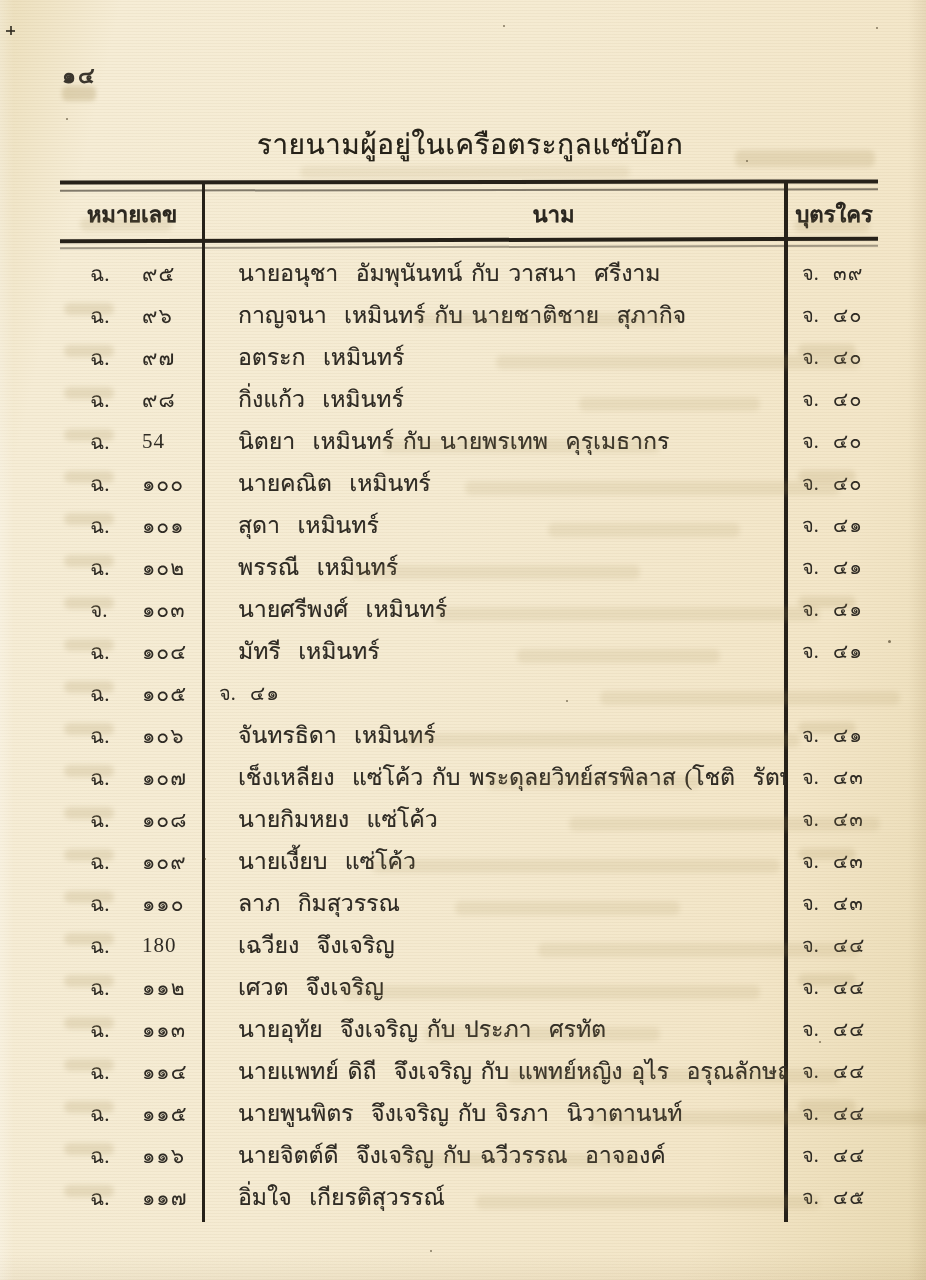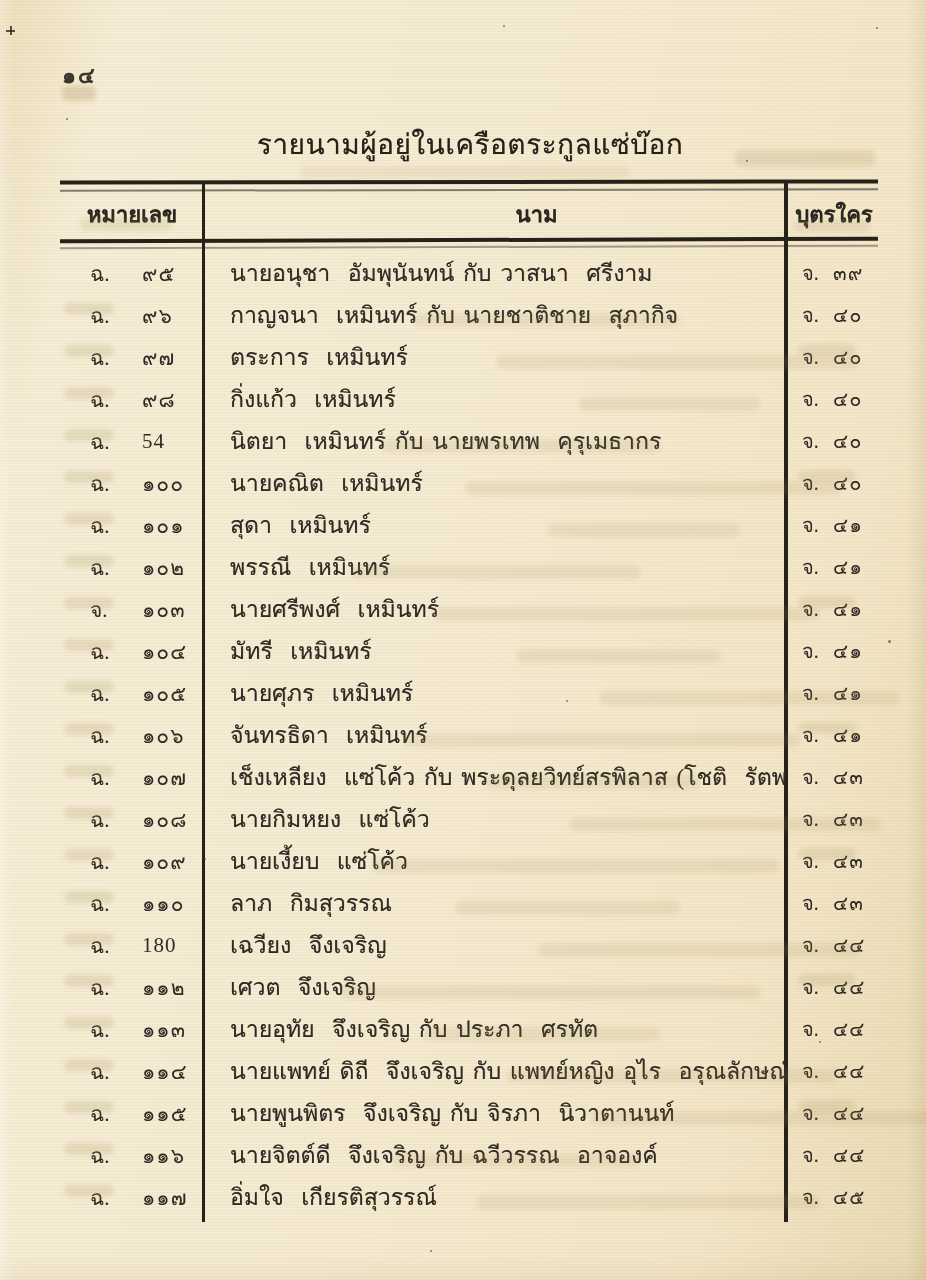--- a/index.html
+++ b/index.html
@@ -35,29 +35,29 @@
   .line-hdr      {left:60px;top:238px;width:818px;height:3.5px;transform:rotate(-0.18deg);}
   .line-hdr-thin {left:60px;top:246px;width:818px;height:1.5px;opacity:.4;transform:rotate(-0.18deg);}
   .vline-left    {left:202px;top:181px;width:3px;height:1041px;}
   .vline-right   {left:784px;top:181px;width:4px;height:1041px;}
   .hdr{
     position:absolute;top:196px;height:36px;display:flex;align-items:center;justify-content:center;
     font-size:22px;font-weight:bold;color:#2b2720;
     text-shadow:0.3px 0.3px 0 rgba(43,39,32,0.5);
   }
   .hdr-no   {left:62px;width:140px;}
-  .hdr-name {left:203px;width:667px;}
+  .hdr-name {left:220px;width:667px;}
   .hdr-child{left:786px;width:96px;}
   #rows{position:absolute;left:62px;top:252px;width:816px;}
   .row{position:relative;height:42px;display:flex;align-items:center;}
   .cell{height:100%;display:flex;align-items:center;}
   .cell-no{width:141px;position:relative;flex:none;}
   .no-prefix{position:absolute;left:28px;font-size:21px;}
   .no-value {position:absolute;left:80px;font-size:21px;letter-spacing:1px;}
-  .cell-name{width:583px;flex:none;padding-left:27px;box-sizing:border-box;
+  .cell-name{width:583px;flex:none;padding-left:35px;box-sizing:border-box;
     font-size:23px;white-space:pre;overflow:hidden;word-spacing:3px;
     text-shadow:0.3px 0.3px 0 rgba(47,43,36,0.45);}
   .cell-child{width:92px;flex:none;position:relative;}
   .child-prefix{position:absolute;left:16px;font-size:20px;}
   .child-value {position:absolute;left:47px;font-size:20px;letter-spacing:1px;}
   
   .smudge{position:absolute;border-radius:6px;background:#a6905a;filter:blur(2.6px);pointer-events:none;}
   .speck{position:absolute;border-radius:50%;background:rgba(70,58,35,0.65);pointer-events:none;}
   .cross{position:absolute;left:6px;top:26px;width:9px;height:9px;pointer-events:none;}
   .cross::before{content:"";position:absolute;left:4px;top:0;width:1.6px;height:9px;background:rgba(45,40,30,.8);}
@@ -111,21 +111,21 @@
         <span class="child-prefix">จ.</span>
         <span class="child-value">๔๐</span>
       </div>
     </div>
 
     <div class="row">
       <div class="cell cell-no">
         <span class="no-prefix">ฉ.</span>
         <span class="no-value">๙๗</span>
       </div>
-      <div class="cell cell-name">ตระการ  เหมินทร์</div>
+      <div class="cell cell-name">อตระก  เหมินทร์</div>
       <div class="cell cell-child">
         <span class="child-prefix">จ.</span>
         <span class="child-value">๔๐</span>
       </div>
     </div>
 
     <div class="row">
       <div class="cell cell-no">
         <span class="no-prefix">ฉ.</span>
         <span class="no-value">๙๘</span>
@@ -207,21 +207,20 @@
         <span class="child-prefix">จ.</span>
         <span class="child-value">๔๑</span>
       </div>
     </div>
 
     <div class="row">
       <div class="cell cell-no">
         <span class="no-prefix">ฉ.</span>
         <span class="no-value">๑๐๕</span>
       </div>
-      <div class="cell cell-name">นายศุภร  เหมินทร์</div>
       <div class="cell cell-child">
         <span class="child-prefix">จ.</span>
         <span class="child-value">๔๑</span>
       </div>
     </div>
 
     <div class="row">
       <div class="cell cell-no">
         <span class="no-prefix">ฉ.</span>
         <span class="no-value">๑๐๖</span>

